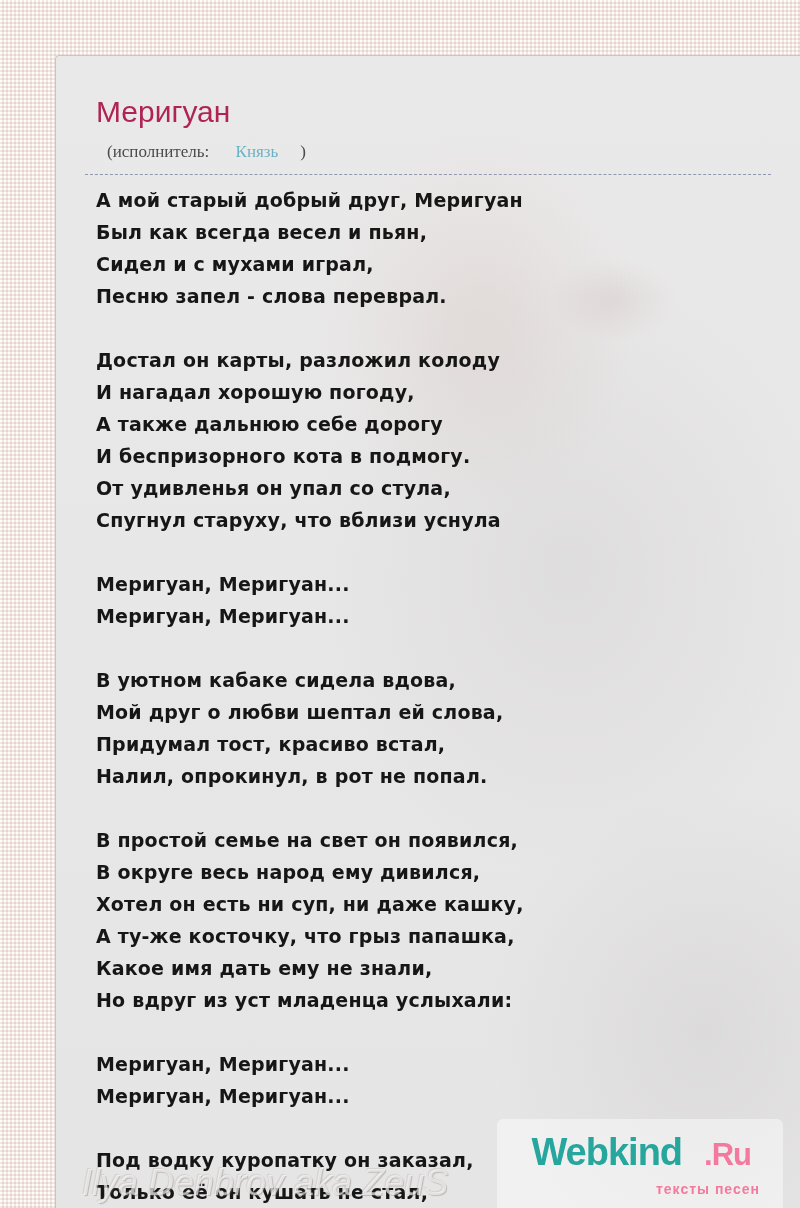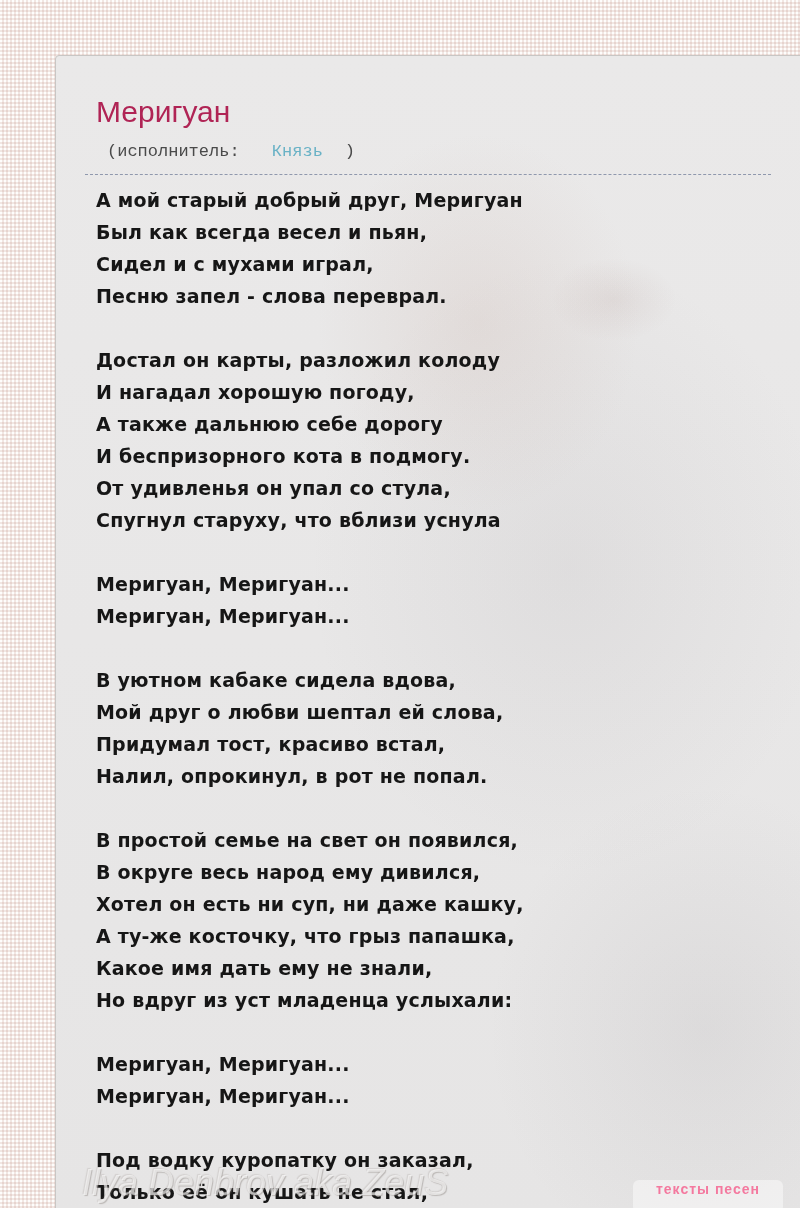--- a/index.html
+++ b/index.html
@@ -31,21 +31,21 @@
   }
   .card-inner { padding: 16px 18px 0 18px; position: relative; height: 100%; }
   .page-title {
     font-family: "Liberation Sans", sans-serif;
     font-size: 30px;
     line-height: 36px;
     color: #b02455;
     font-weight: normal;
   }
   .artist-line {
-    font-family: Liberation Mono, monospace;
+    font-family: Liberation Serif, serif;
     font-size: 17px;
     line-height: 22px;
     color: #4a4a4a;
     margin-top: 1px;
   }
   .artist-link { color: #6ab2c6; text-decoration: none; cursor: pointer; }
   .separator {
     border: none;
     border-bottom: 1px dashed #8f98ad;
     margin: 7px 10px 0 0;
@@ -153,17 +153,18 @@
 И у него врагов по жизни нету.
 Он человек, да только под вопросом,
 Поскольку батьку его звать Барбосом.
 
 Меригуан, Меригуан...
 Меригуан, Меригуан...</div>
 
     <div class="watermark">Ilya Denbrov aka ZeuS</div>
 
     <div class="logo-box">
+      <div class="logo-main"><span class="logo-name">Webkind</span><span class="logo-tld">.Ru</span></div>
       <div class="logo-tagline">тексты песен</div>
     </div>
 
   </div>
 </div>
 
 </body></html>

